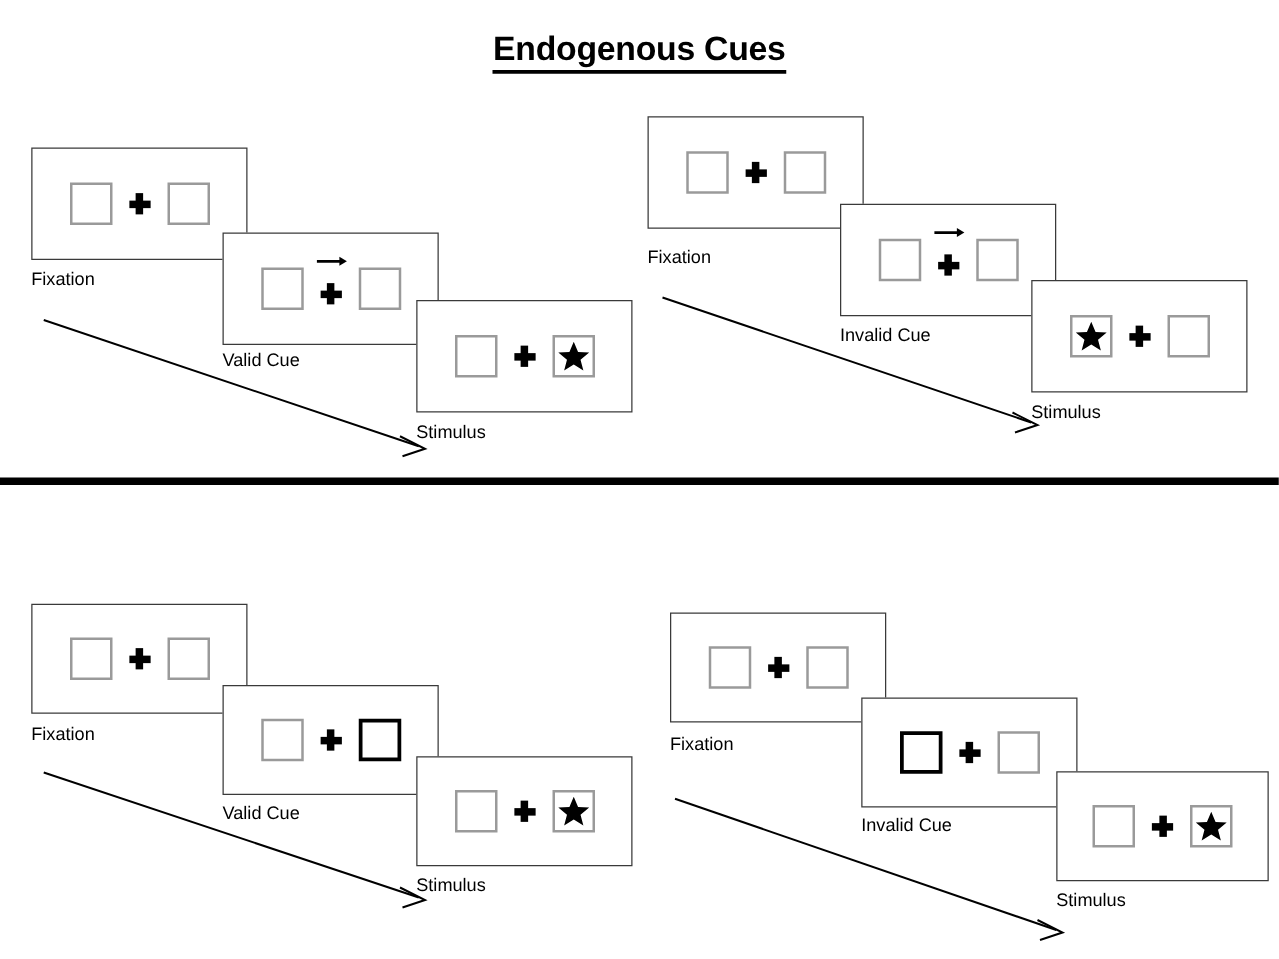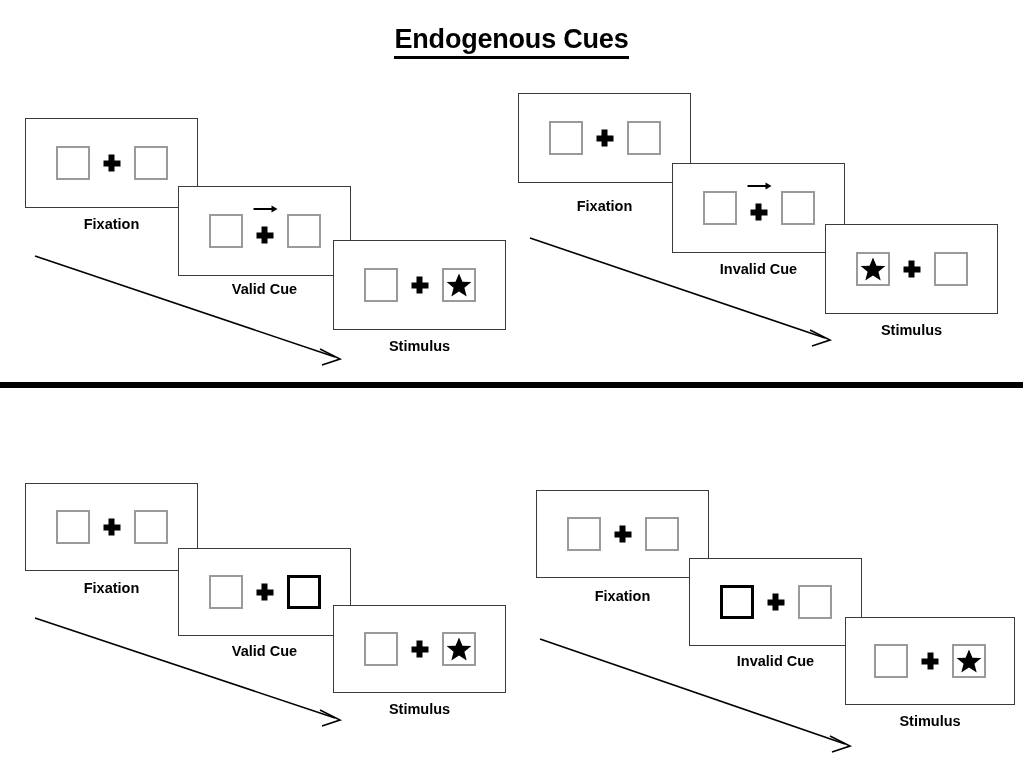--- a/index.html
+++ b/index.html
@@ -121,23 +121,23 @@
     top: -3px;
     width: 26px;
     height: 10px;
   }
   .arrow-cue svg { display: block; }
 
   
   .caption {
     position: absolute;
     font-size: 14.5px;
-    font-weight: bold;
+    font-weight: normal;
     white-space: nowrap;
-    text-align: center;
+    text-align: left;
   }
 
   
   .flow-arrow {
     position: absolute;
     pointer-events: none;
   }
   .flow-arrow svg { display: block; overflow: visible; }
 </style>
 </head>

